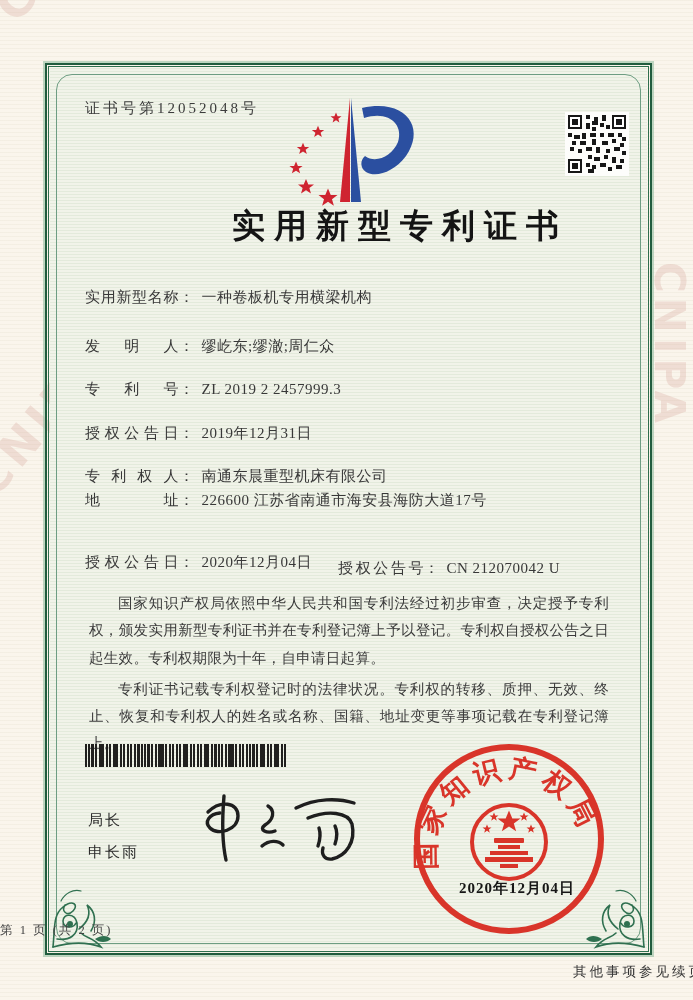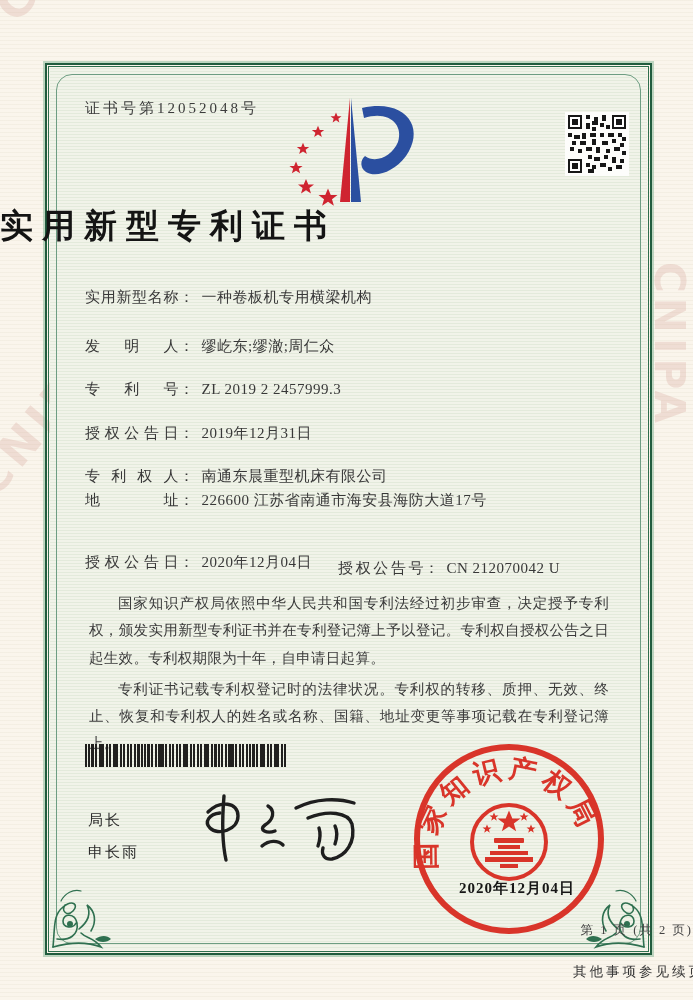--- a/index.html
+++ b/index.html
@@ -20,21 +20,21 @@
   .cert-bg{position:absolute;inset:3px;
     background:repeating-linear-gradient(180deg,#e3eadb 0 1px,#f1f3e9 1px 3px)}
   .round-frame{position:absolute;inset:9px;border:1px solid #6d9d82;border-radius:16px}
   .corner{position:absolute;bottom:2px;z-index:3}
   .corner.left{left:2px}
   .corner.right{right:2px;transform:scaleX(-1)}
   
   .cert-no{position:absolute;left:85px;top:99px;font-size:15px;letter-spacing:3px;color:#3c3c3c;z-index:4}
   .logo{position:absolute;left:266px;top:94px;z-index:4}
   .qr{position:absolute;left:565px;top:112px;z-index:4;background:#fdfdfb;padding:3px}
-  .title{position:absolute;left:0;top:204px;width:568px;text-align:left;
+  .title{position:absolute;left:0;top:204px;width:568px;text-align:right;
          font-size:33px;font-weight:700;letter-spacing:9px;color:#141414;z-index:4}
   .fieldrow{position:absolute;left:85px;width:530px;font-size:15px;letter-spacing:.5px;
             color:#383838;z-index:4;white-space:nowrap}
   .flabel{display:inline-block;width:94px;text-align:justify;text-align-last:justify;vertical-align:top}
   .fvalue{margin-left:7px}
   .grant2{position:absolute;left:253px;top:6px}
   .grant2 .flabel{width:86px}
   .body-text{position:absolute;left:85px;top:586px;width:528px;z-index:4;
              font-size:14.5px;line-height:1.88;text-align:justify;color:#3a3a3a;letter-spacing:.3px}
   .body-text p{margin:4px;text-indent:2em}
@@ -44,21 +44,21 @@
       repeating-linear-gradient(90deg,transparent 0 6px,#20201e 6px 9px,transparent 9px 16px,#20201e 16px 17px,transparent 17px 23px);
   }
   .officer{position:absolute;left:88px;z-index:4;font-family:"Liberation Sans","DejaVu Sans",sans-serif;
            font-weight:400;font-size:15px;letter-spacing:2px;color:#2b2b2b}
   .officer.t{top:811px}
   .officer.n{top:843px}
   .signature{position:absolute;left:196px;top:786px;z-index:5}
   .seal{position:absolute;left:410px;top:740px;z-index:5;opacity:.93}
   .seal-date{position:absolute;left:432px;top:879px;width:170px;text-align:center;z-index:6;
              font-size:15px;font-weight:700;letter-spacing:1px;color:#161616}
-  .page-info{position:absolute;left:0;top:922px;width:693px;text-align:right;
+  .page-info{position:absolute;left:0;top:922px;width:693px;text-align:left;
              font-size:12.5px;letter-spacing:2px;color:#444;z-index:4}
   .continuation{position:absolute;left:12px;top:963px;width:693px;text-align:right;
                 font-size:13.5px;letter-spacing:3px;color:#333;z-index:4}
 </style>
 </head>
 <body>
 
 <div class="wm" style="left:-16px;top:-4px;font-size:46px;transform:rotate(-48deg)">CNIPA</div>
 <div class="wm" style="left:694px;top:262px;font-size:42px;transform:rotate(90deg)">CNIPA</div>
 <div class="wm" style="left:-38px;top:472px;font-size:46px;transform:rotate(-50deg)">CNIPA</div>

